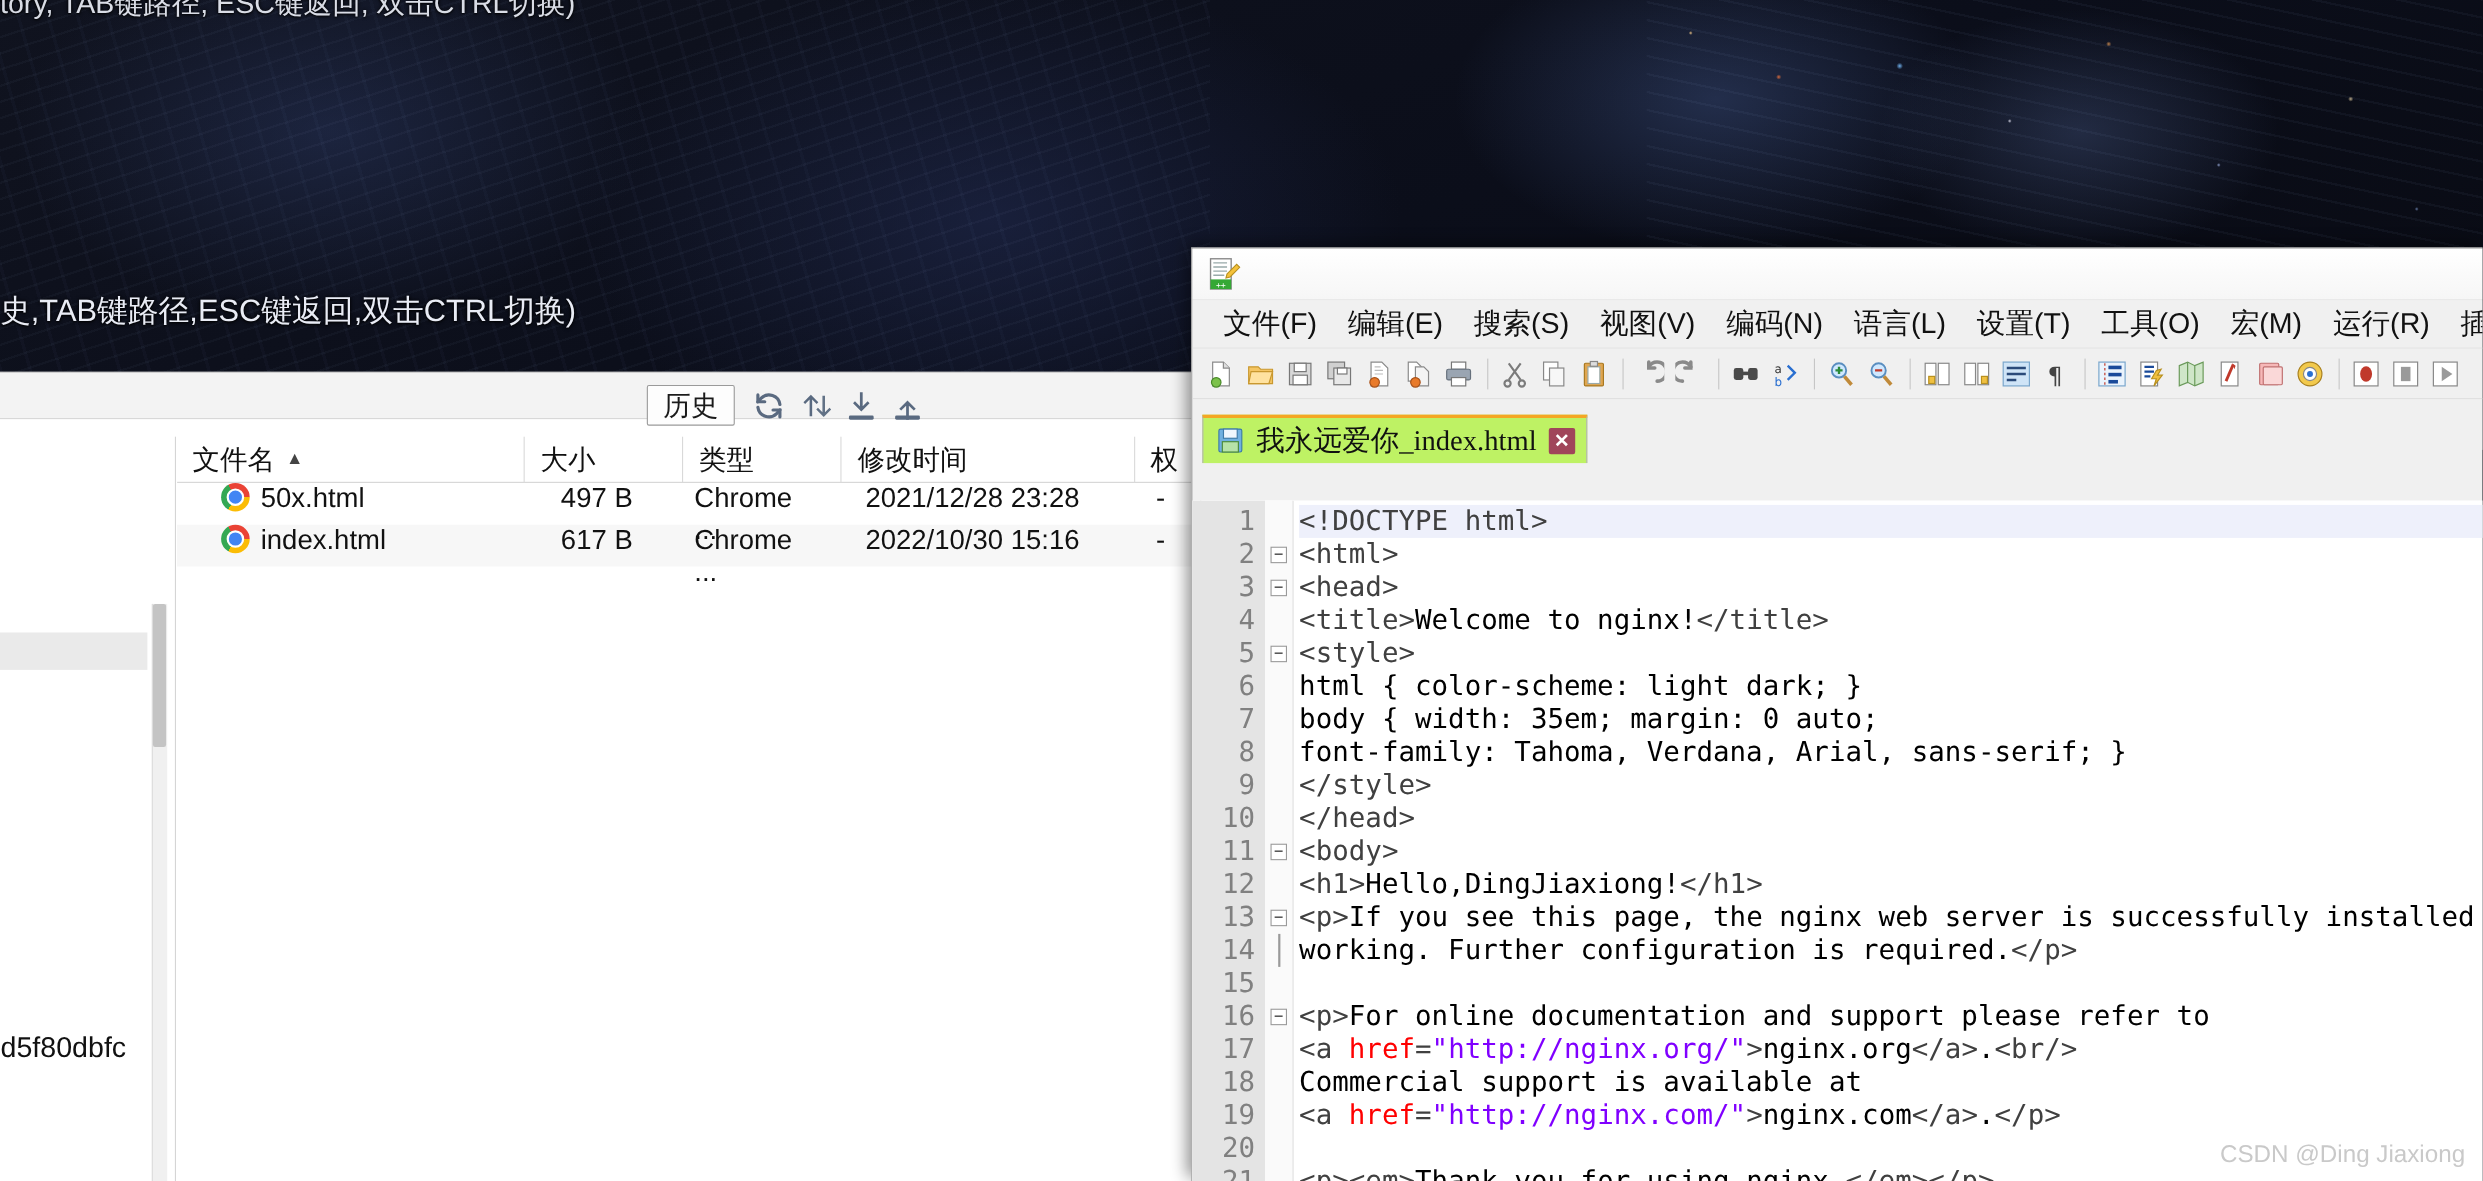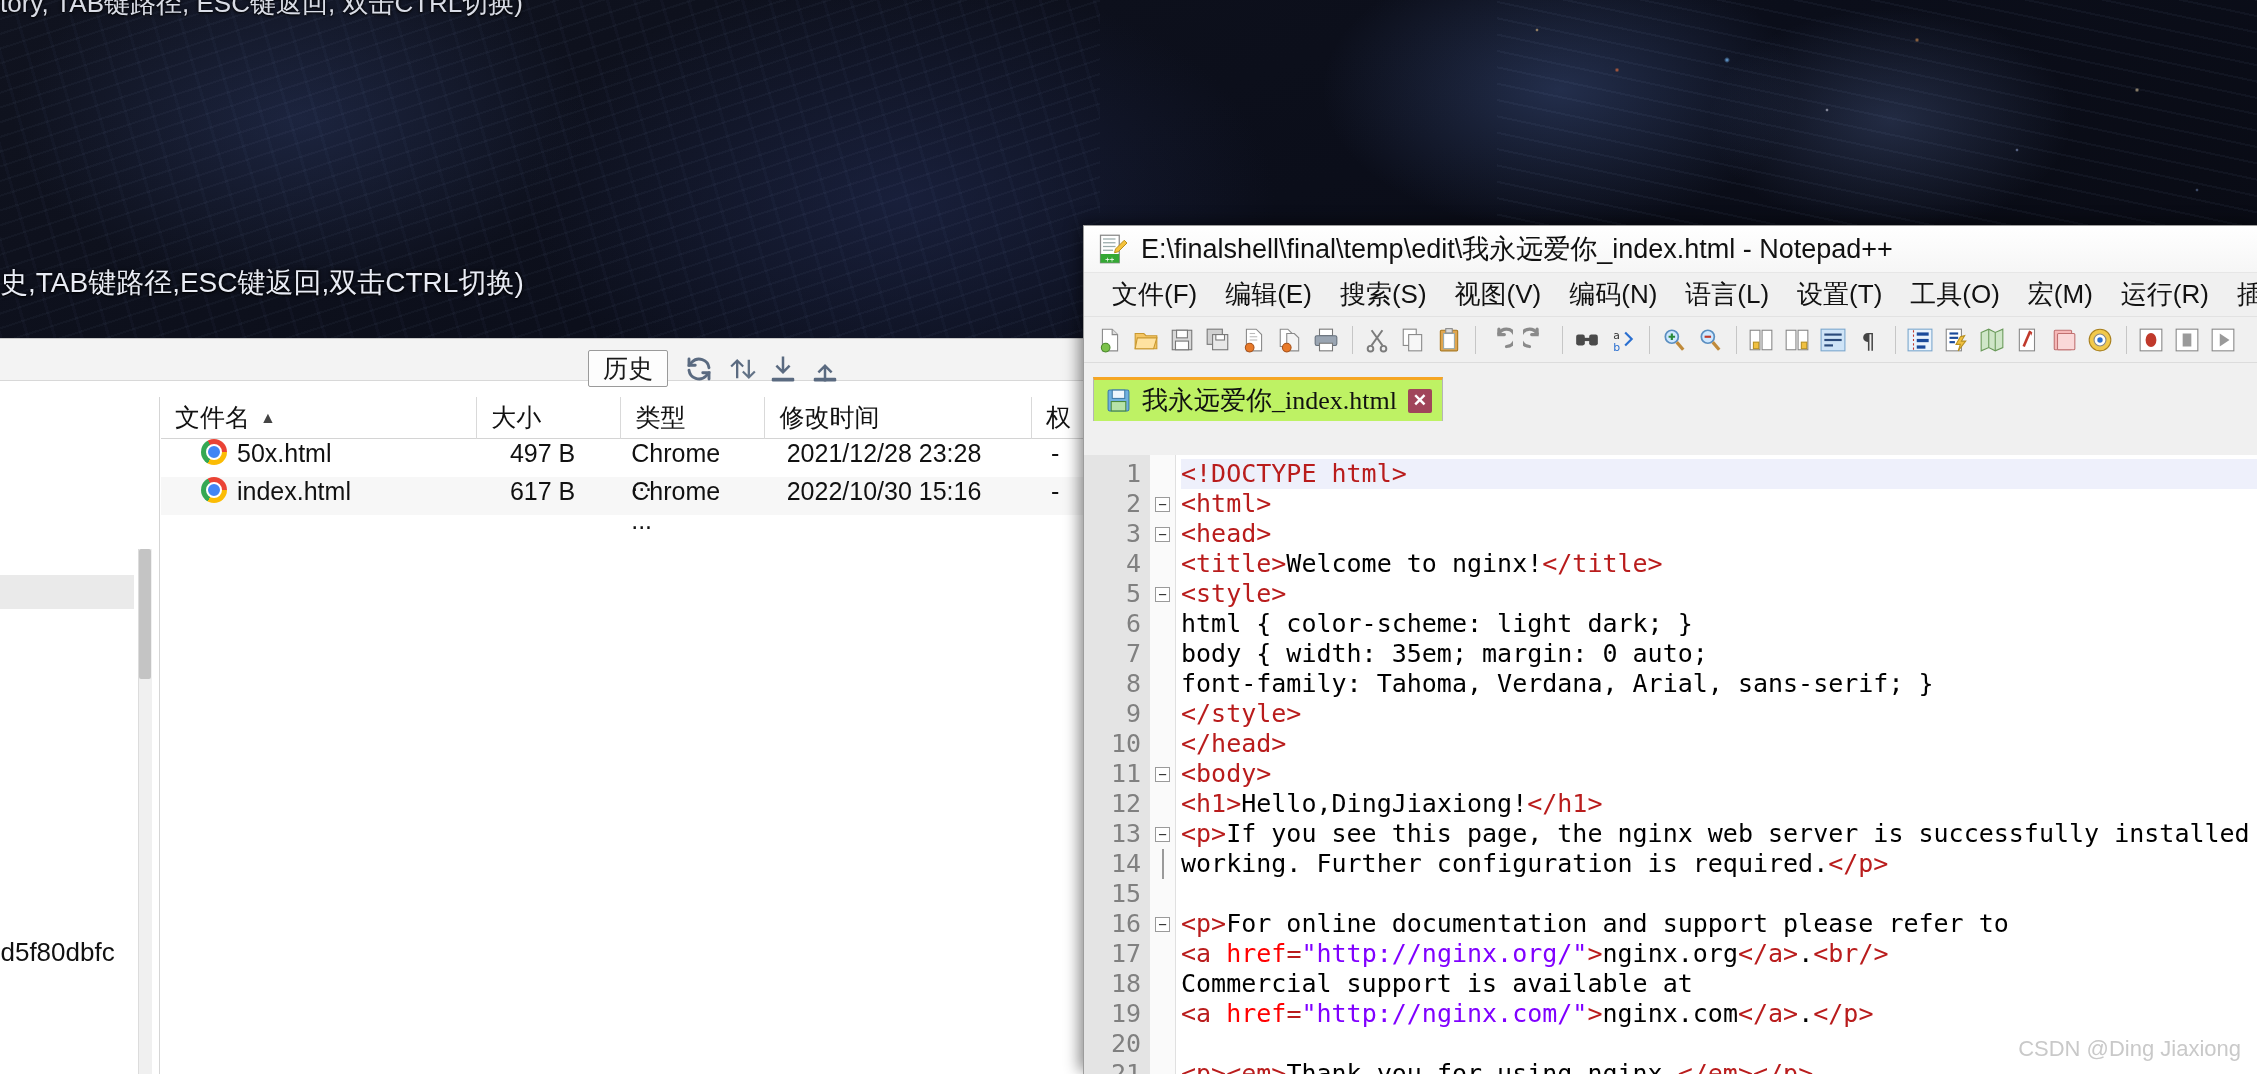--- a/index.html
+++ b/index.html
@@ -189,21 +189,21 @@
     display:flex; align-items:center; justify-content:center;
     font-size:14px; line-height:1; color:#333; font-family:"DejaVu Sans Mono", monospace;
   }
   .fold-tick { width:2px; height:30px; background:#9a9a9a; }
   #npp-code {
     flex:1; padding-top:4px; padding-left:5px;
     font-family:"DejaVu Sans Mono", monospace; font-size:25px; white-space:pre; overflow:hidden;
   }
   #npp-code .ln { height:30px; line-height:30px; }
   #npp-code .ln.cur { background:#eef0fb; }
-  .tok-tag { color:#b91c1c; }
+  .tok-tag { color:#404040; }
   .tok-attr { color:#ff0000; }
   .tok-val { color:#8000ff; }
   .tok-txt { color:#000000; }
 
   #npp-left-edge {
     position:absolute; left:0; top:229px; width:8px; height:620px;
     background:#f0f0f0; border-right:1px solid #cfcfcf;
   }
 
   
@@ -307,21 +307,20 @@
           <line x1="4" y1="4" x2="14" y2="4"></line>
             <line x1="4" y1="7" x2="14" y2="7"></line>
           <line x1="4" y1="10" x2="14" y2="10"></line>
             <line x1="4" y1="13" x2="12" y2="13"></line>
         </g>
         <rect x="2" y="16" width="15" height="7" fill="#35a835"></rect>
         <text x="9.5" y="22" font-size="6" fill="#fff" text-anchor="middle" font-family="DejaVu Sans Mono, monospace">++</text>
         <path d="M14 12l7-7 2.2 2.2-7 7-3 .8z" fill="#f5c23b" stroke="#b8901f" stroke-width=".8"></path>
       </svg>
     </span>
-    <span id="npp-title-text">E:\finalshell\final\temp\edit\我永远爱你_index.html - Notepad++</span>
   </div>
 
   <div id="npp-menu">
     <div class="menu-item">文件(F)</div>
     <div class="menu-item">编辑(E)</div>
     <div class="menu-item">搜索(S)</div>
     <div class="menu-item">视图(V)</div>
     <div class="menu-item">编码(N)</div>
     <div class="menu-item">语言(L)</div>
     <div class="menu-item">设置(T)</div>

